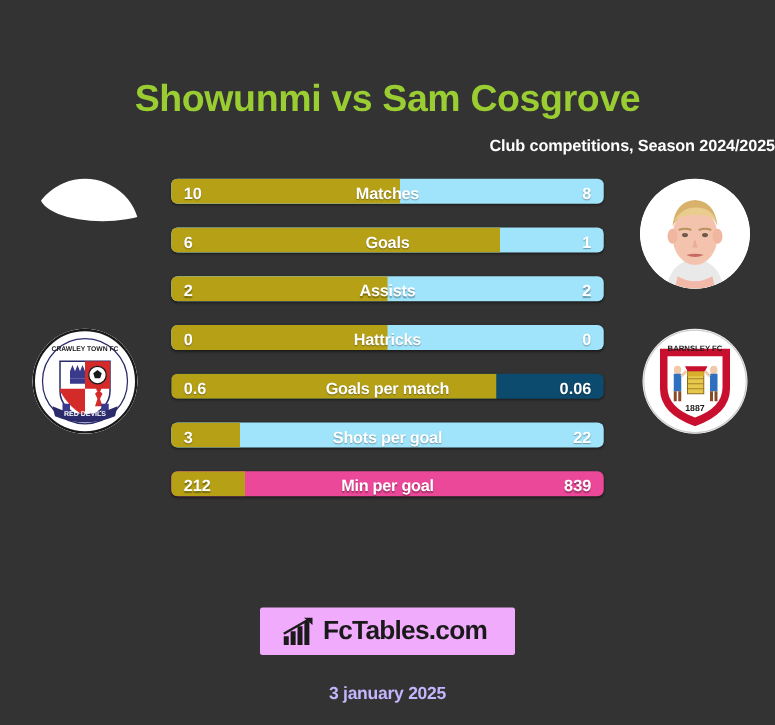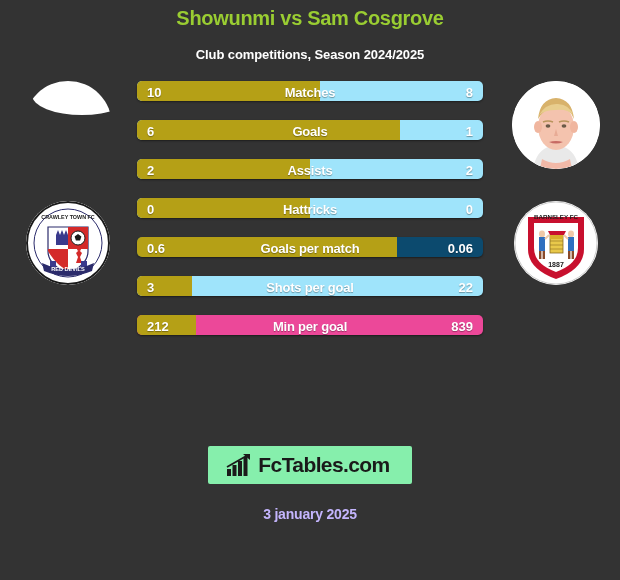--- a/index.html
+++ b/index.html
@@ -17,29 +17,30 @@
   .page {
     width: 620px;
     height: 580px;
     position: relative;
   }
 
   
   .title {
     text-align: center;
     color: #9acd32;
-    font-size: 20px;
+    font-size: 30px;
     font-weight: bold;
     letter-spacing: -0.3px;
-    padding-top: 1px;
+    padding-top: 23px;
     line-height: 34px;
     white-space: nowrap;
+    margin-top: 40px;
   }
   .subtitle {
-    text-align: center;
+    text-align: right;
     color: #ffffff;
     font-size: 13px;
     font-weight: bold;
     margin-top: 12px;
     letter-spacing: -0.1px;
   }
 
   
   .content {
     position: relative;
@@ -136,21 +137,21 @@
 
   
   .footer {
     position: absolute;
     left: 0; right: 0;
     top: 446px;
     text-align: center;
   }
   .logo-box {
     display: inline-block;
-    background: #86efac;
+    background: #f0abfc;
     padding: 8px 22px 8px 18px;
     border-radius: 2px;
   }
   .logo-inner {
     display: flex;
     align-items: center;
     gap: 6px;
   }
   .logo-text {
     color: #1a1a1a;

